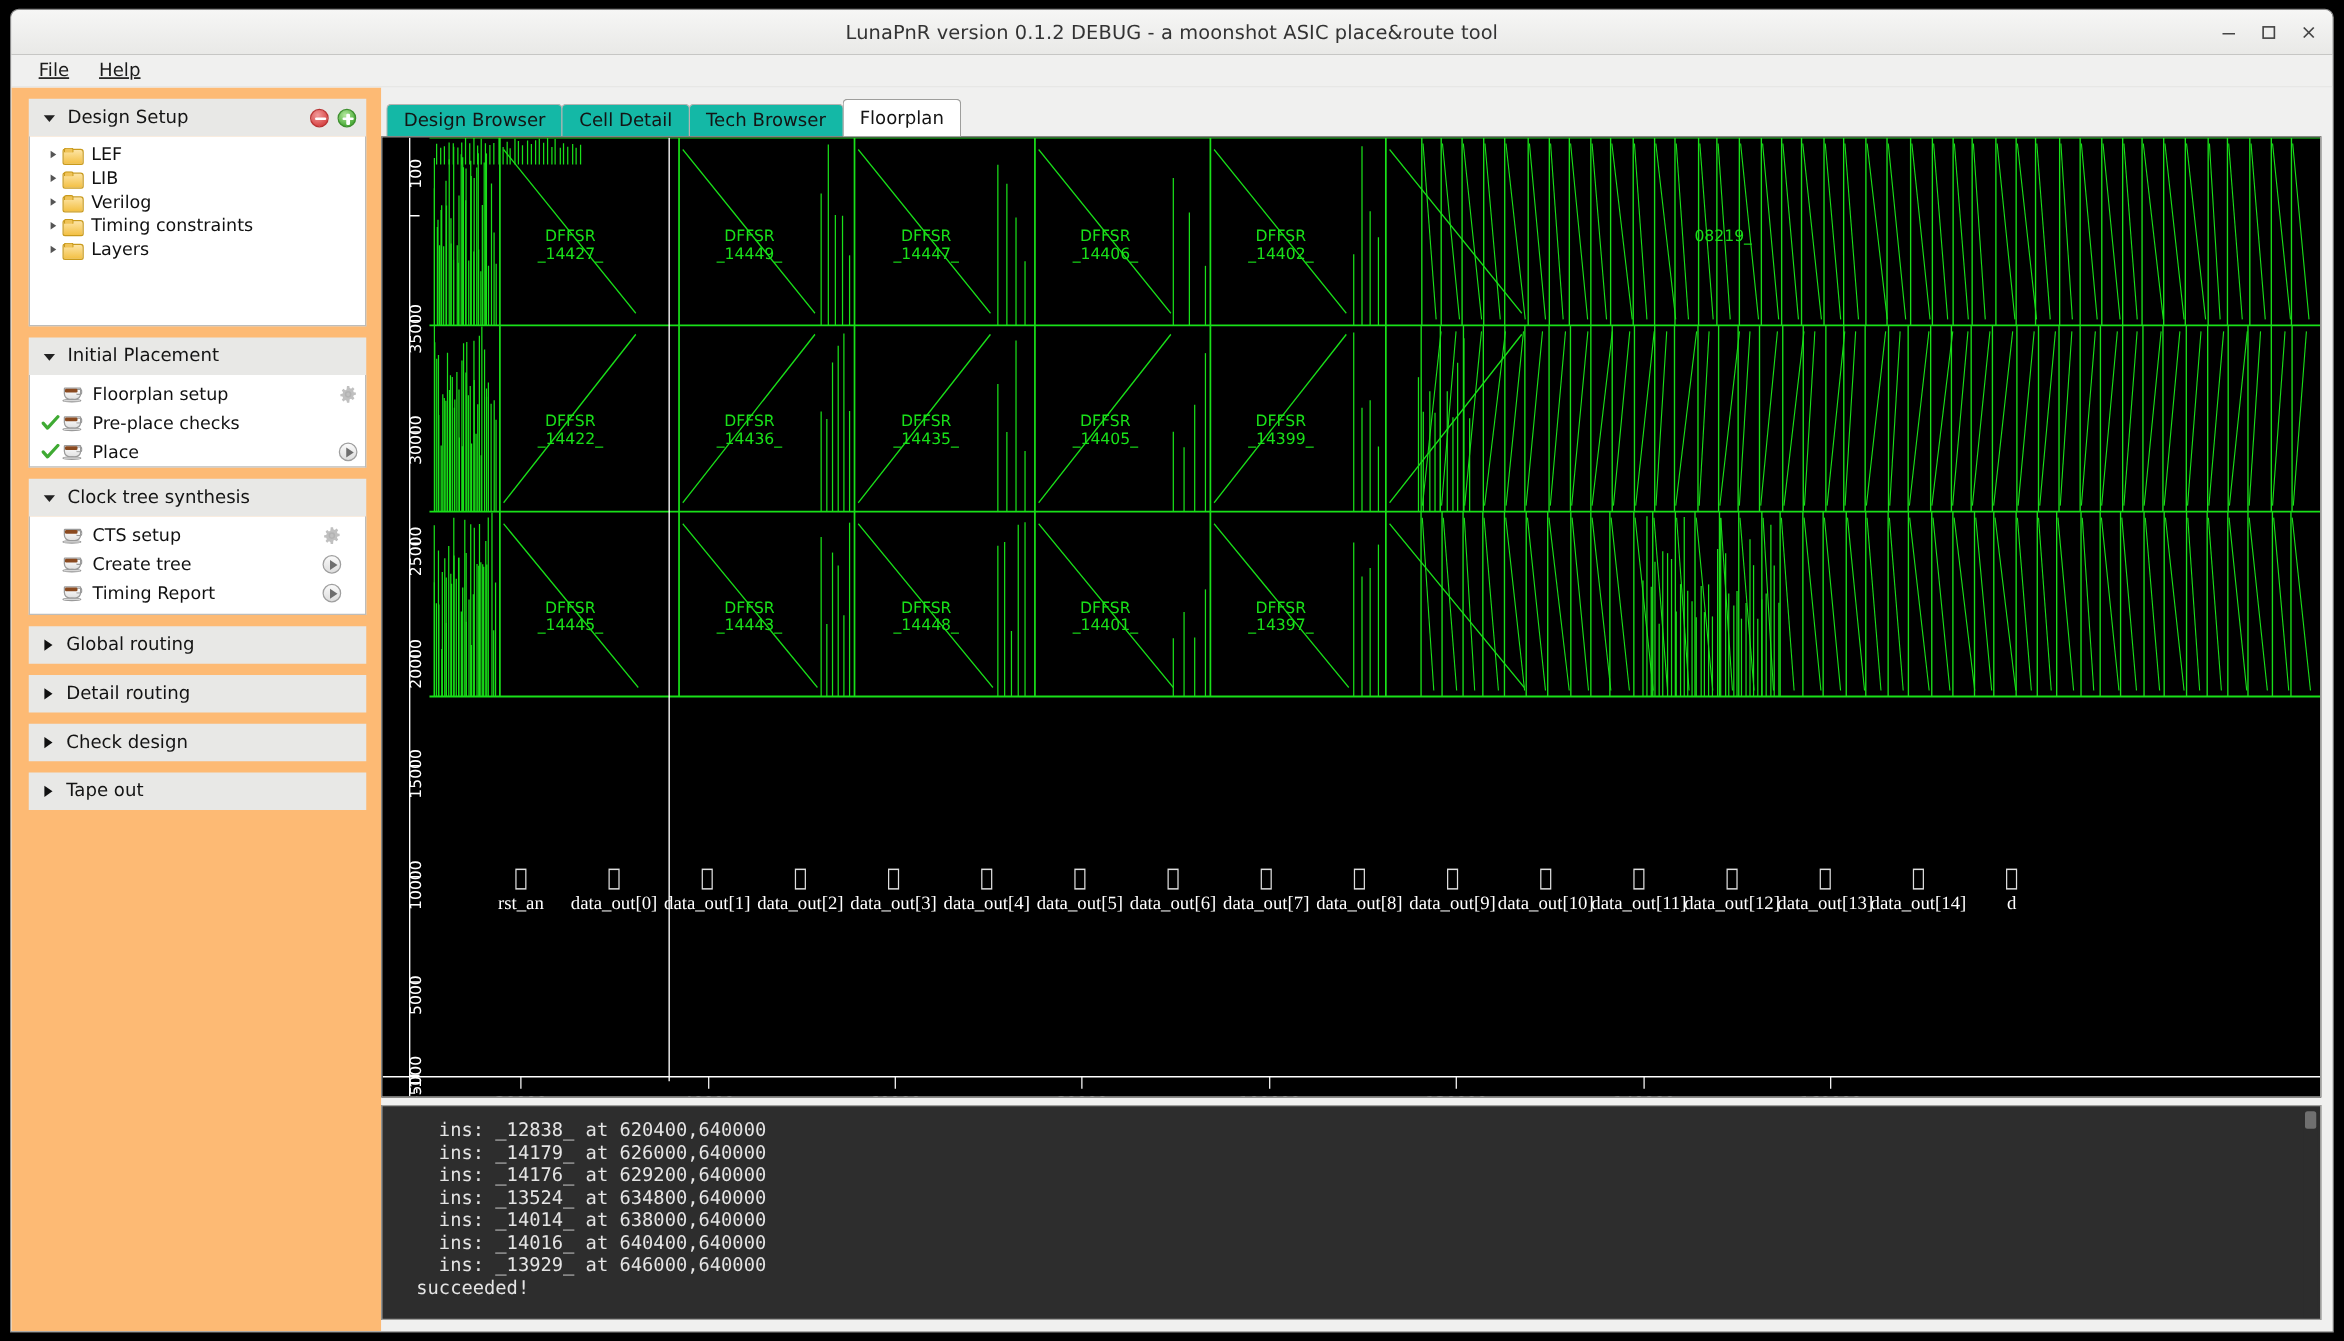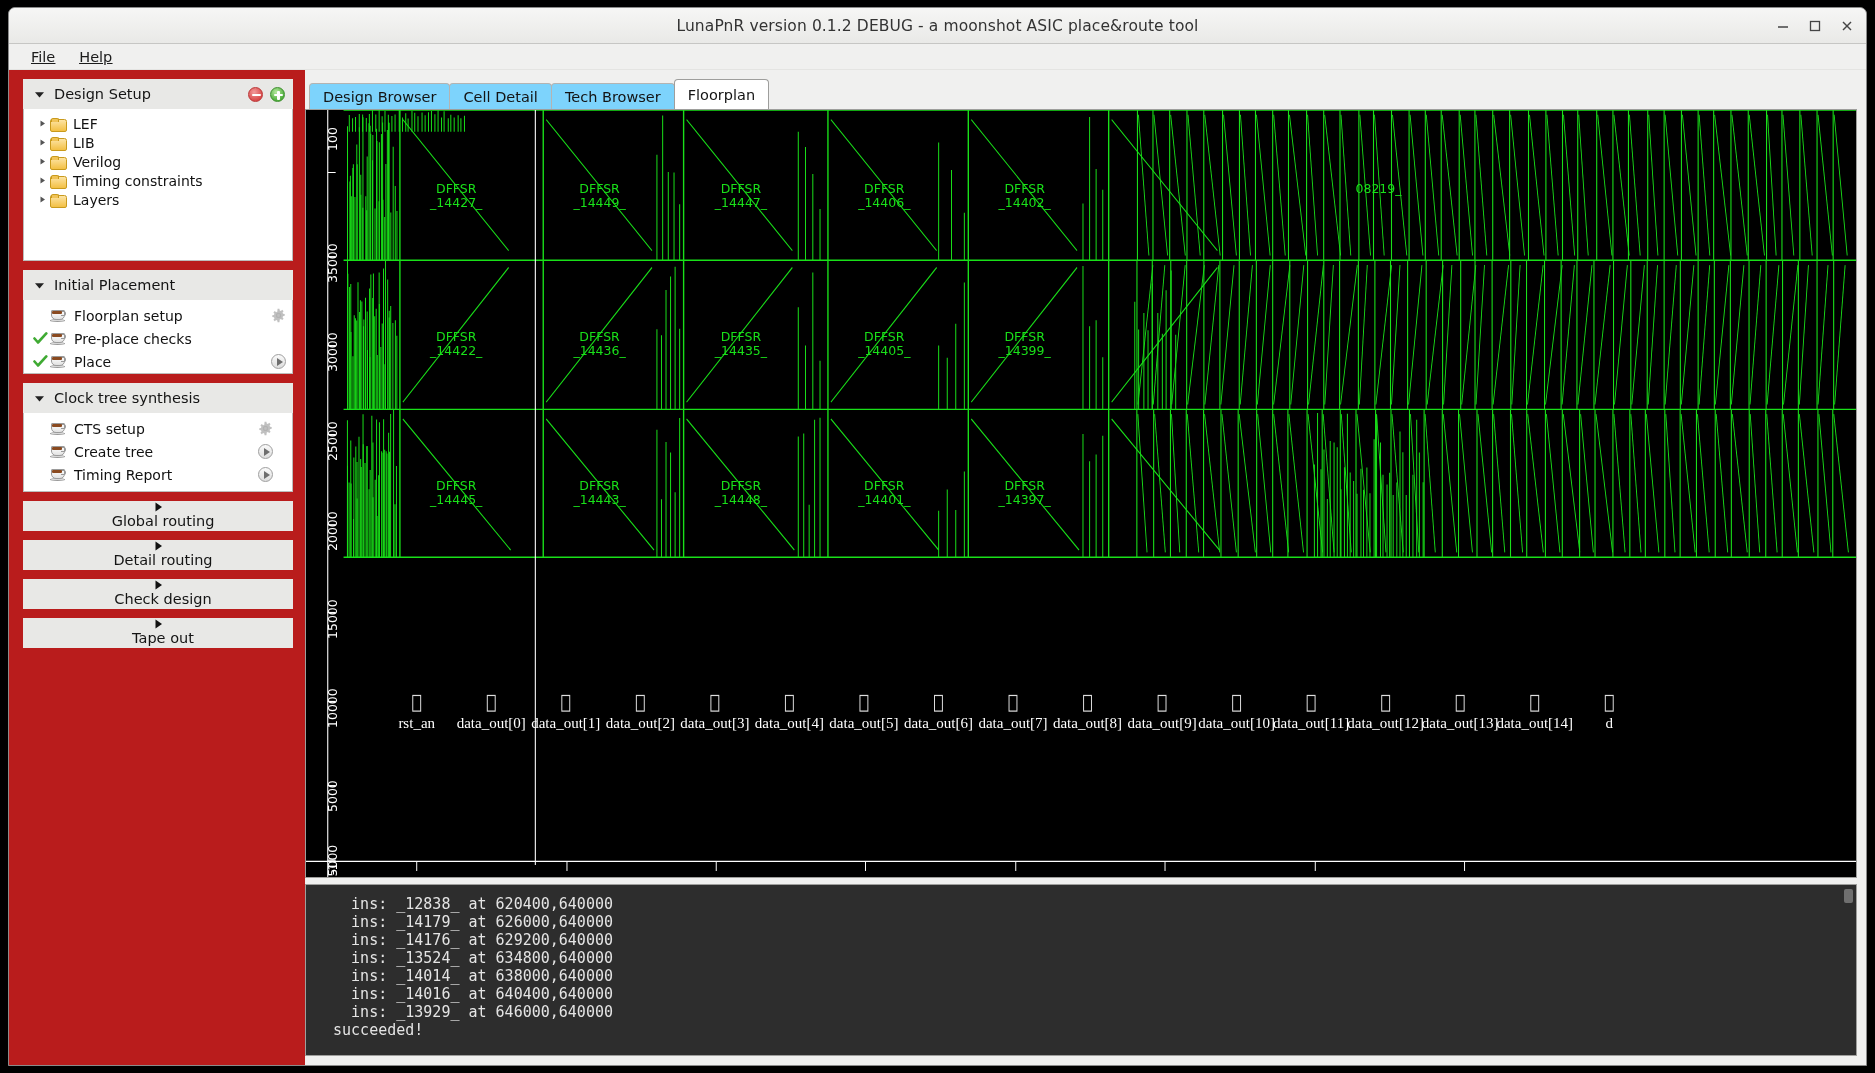--- a/index.html
+++ b/index.html
@@ -51,21 +51,21 @@
   }
   .menu-item { padding: 2px 10px; cursor: default; text-decoration: underline; }
   .menu-item span.ul { text-decoration: underline; }
 
   
   .body {
     flex: 1; display: flex; background: #f0f0ef; overflow: hidden;
   }
   .sidebar {
     width: 296px; min-width: 296px;
-    background: #b91c1c;
+    background: #fdba74;
     padding: 9px 12px 0 14px;
     overflow: hidden;
     text-align: right;
   }
 
   
   .panel-head {
     background: #e8e8e6;
     height: 30px;
     display: flex; align-items: center;
@@ -119,36 +119,36 @@
     background: #8a4a20; border-radius: 1px;
   }
   .cup .handle { position:absolute; right:1.2px; top:2.4px; width:4.5px; height:5px; border:1.4px solid #9a9a9a; border-left:none; border-radius:0 4px 4px 0;}
   .cup .saucer { position:absolute; left:0; bottom:0.2px; width:15px; height:2.6px; background:#d8d8d8; border:1px solid #9a9a9a; border-radius:50%;}
   .task-label { line-height: 1; }
   .task-actions { margin-left: auto; display: flex; align-items: center; }
   .gear { width:15px; height:15px; opacity:.55; }
   .runbtn { width: 15px; height: 15px; border-radius:50%; border:1px solid #9f9f9f; background: linear-gradient(180deg,#fafafa,#dddddd); position: relative;}
   .runbtn::after{ content:""; position:absolute; left:5px; top:3.3px; border-left:6px solid #6e6e6e; border-top:4px solid transparent; border-bottom:4px solid transparent;}
 
-  .collapsed-head { background: #e8e8e6; height: 30px; display:flex; align-items:center; padding-left:10px; font-size: 14.5px; color:#141414;flex-direction:column;}
+  .collapsed-head { background: #e8e8e6; height: 30px; display:flex; align-items:center; padding-left:10px; font-size: 14.5px; color:#141414;}
   .collapsed-head .caret { margin-right: 9px; display:inline-flex; }
 
   
   .right {
     flex: 1; display: flex; flex-direction: column;
     background: #f0f0ef;
     padding: 9px 9px 9px 0;
     overflow: hidden;
   }
   .tabbar { display: flex; align-items: flex-end; height: 30px; padding-left: 4px;}
   .tab {
     height: 26px; padding: 0 13px;
     display: flex; align-items: center;
     font-size: 14.5px; color: #141414;
-    background: #7dd3fc;
+    background: #14b8a6;
     border: 1px solid #b4b4b2;
     border-bottom: none;
     border-radius: 4px 4px 0 0;
     margin-right: -1px;
   }
   .tab.active {
     background: #ffffff; height: 30px;
     border-color: #9e9e9c;
     font-weight: normal;
     position: relative; z-index: 3;

